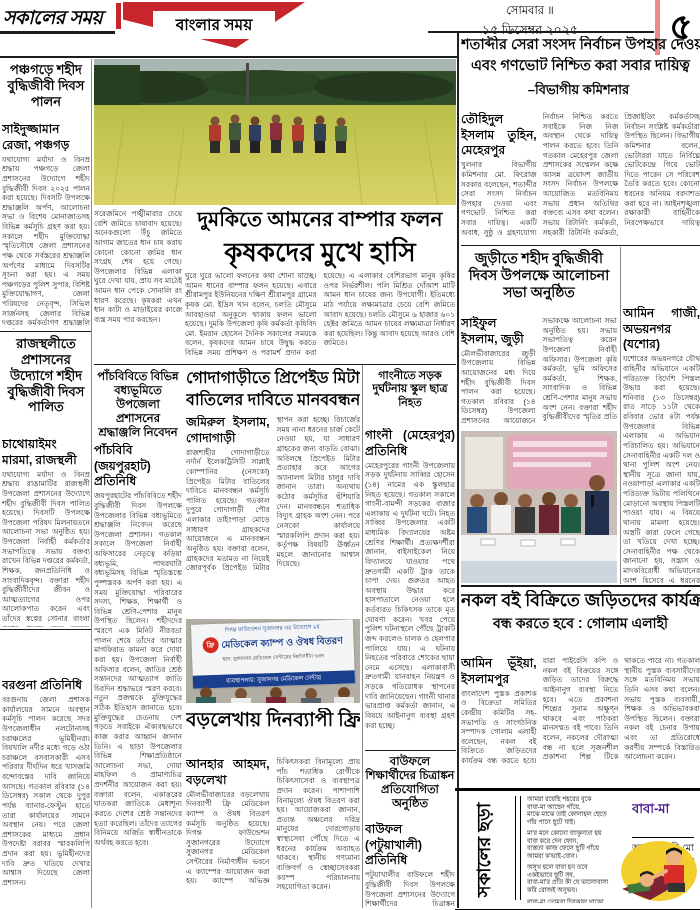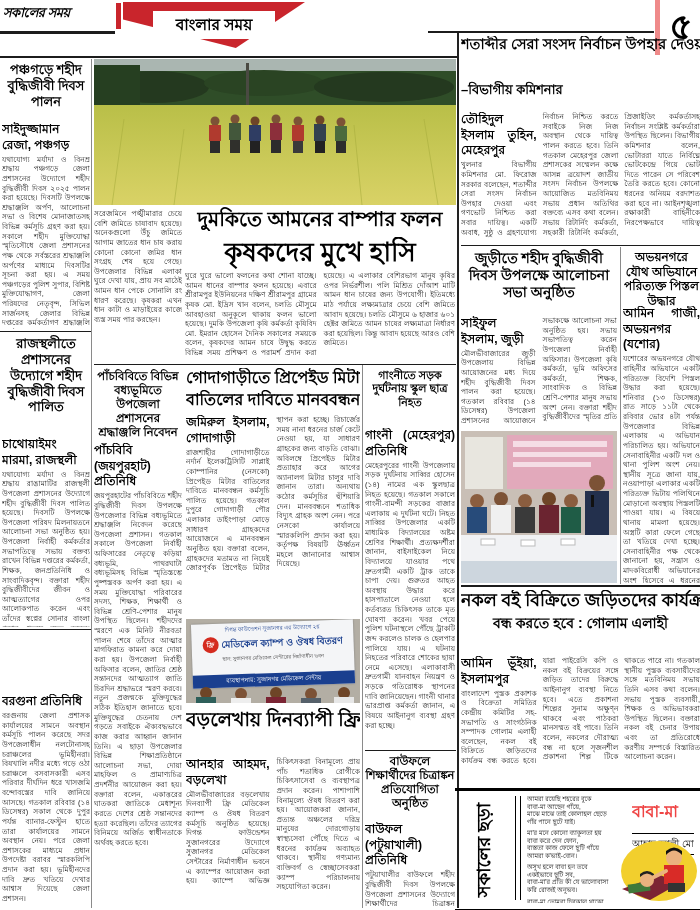--- a/index.html
+++ b/index.html
@@ -13,36 +13,40 @@
   .c2{column-count:2;column-gap:7px}
   .c3{column-count:3;column-gap:6px}
   .line{background:#1c1c1c}
   .vline{background:#8a8a8a}
   .pre{white-space:pre-line}
   .stanza{margin-bottom:4px}
   .banner-red{position:absolute;inset:0;background:#c9252c;
               clip-path:polygon(0% 0%,100% 0%,62% 100%,0% 38%)}
   .poem-box{border-top:3px solid #000;border-bottom:3px solid #000}
   .dbl-rule{border-left:1.5px solid #000;border-right:1.5px solid #000}
-  .attr-line{font-weight:bold;text-align:left;color:#000}
+  .attr-line{font-weight:bold;text-align:center;color:#000}
 </style>
 </head>
 <body>
 
 <div class="page">
 
-  <div class="abs" style="left:3px;top:3px;width:112px;height:28px;font-size:13px;font-weight:800;letter-spacing:-0.5px;font-style:italic;color:#000;white-space:nowrap;overflow:hidden">সকালের সময়</div>
+  <div class="abs" style="left:3px;top:3px;width:112px;height:28px;font-size:19px;font-weight:800;letter-spacing:-0.5px;font-style:italic;color:#000;white-space:nowrap;overflow:hidden">সকালের সময়</div>
   <div class="abs line" style="left:0;top:31px;width:115px;height:3px"></div>
   <div class="abs" style="left:116px;top:3px;width:5px;height:26px;background:#c9252c"></div>
 
   <div class="abs" style="left:123px;top:2px;width:182px;height:46px">
     <div class="banner-red"></div>
     <div class="abs" style="left:30px;top:9px;width:122px;height:28px;background:#fff;text-align:center;line-height:28px;font-size:15.5px;font-weight:bold;color:#000;white-space:nowrap;overflow:hidden">বাংলার সময়</div>
   </div>
 
+  <div class="abs" style="left:430px;top:2px;width:200px;text-align:center">
+    <div style="font-size:11.5px;color:#000">সোমবার ॥</div>
+    <div style="font-size:12.5px;color:#000">১৫ ডিসেম্বর ২০২৫</div>
+  </div>
   <div class="abs line" style="left:428px;top:31px;width:226px;height:1.5px"></div>
 
   <div class="abs" style="left:655px;top:0;width:45px;height:55px">
     <div class="abs" style="left:0;top:0;width:5px;height:55px;background:#ef8a8a"></div>
     <div class="abs" style="left:8px;top:2px;width:36px;height:52px;font-size:36px;font-weight:bold;color:#000;text-align:center;line-height:50px">৫</div>
   </div>
   <div class="abs line" style="left:0;top:56px;width:457px;height:2px"></div>
 
   <div class="abs vline" style="left:91px;top:59px;width:1px;height:849px"></div>
   <div class="abs vline" style="left:362px;top:364px;width:1px;height:544px"></div>
@@ -56,21 +60,21 @@
   </div>
   <div class="abs line" style="left:0;top:331px;width:91px;height:1px"></div>
 
   <div class="abs hl" style="left:2px;top:336px;width:88px;font-size:13px">রাজস্থলীতে প্রশাসনের উদ্যোগে শহীদ বুদ্ধিজীবী দিবস পালিত</div>
   <div class="abs body-txt" style="left:2px;top:437px;width:88px;height:190px">
     <b class="by">চাথোয়াইমং মারমা, রাজস্থলী</b>
     <span>যথাযোগ্য মর্যাদা ও বিনম্র শ্রদ্ধায় রাঙামাটির রাজস্থলী উপজেলা প্রশাসনের উদ্যোগে শহীদ বুদ্ধিজীবী দিবস পালিত হয়েছে। দিবসটি উপলক্ষে উপজেলা পরিষদ মিলনায়তনে আলোচনা সভা অনুষ্ঠিত হয়। উপজেলা নির্বাহী কর্মকর্তার সভাপতিত্বে সভায় বক্তব্য রাখেন বিভিন্ন দপ্তরের কর্মকর্তা, শিক্ষক, জনপ্রতিনিধি ও সাংবাদিকবৃন্দ। বক্তারা শহীদ বুদ্ধিজীবীদের জীবন ও আত্মত্যাগের ওপর আলোকপাত করেন এবং তাঁদের স্বপ্নের সোনার বাংলা গড়ার প্রত্যয় ব্যক্ত করেন। আলোচনা শেষে শহীদদের আত্মার মাগফিরাত কামনা করে বিশেষ মোনাজাত করা হয়।</span>
   </div>
   <div class="abs line" style="left:0;top:629px;width:91px;height:1px"></div>
 
-  <div class="abs body-txt" style="left:2px;top:694px;width:88px;height:214px">
+  <div class="abs body-txt" style="left:2px;top:678px;width:88px;height:214px">
     <b class="by">বরগুনা প্রতিনিধি</b>
     <span>বরগুনায় জেলা প্রশাসক কার্যালয়ের সামনে অবস্থান কর্মসূচি পালন করেছে সদর উপজেলাধীন নলটোনাসহ চরাঞ্চলের ভূমিহীনরা। বিষখালি নদীর মধ্যে গড়ে ওঠা চরাঞ্চলে বসবাসকারী এসব পরিবার দীর্ঘদিন ধরে খাসজমি বন্দোবস্তের দাবি জানিয়ে আসছে। গতকাল রবিবার (১৪ ডিসেম্বর) সকাল থেকে দুপুর পর্যন্ত ব্যানার-ফেস্টুন হাতে তারা কার্যালয়ের সামনে অবস্থান নেয়। পরে জেলা প্রশাসকের মাধ্যমে প্রধান উপদেষ্টা বরাবর স্মারকলিপি প্রদান করা হয়। ভূমিহীনদের দাবি দ্রুত খতিয়ে দেখার আশ্বাস দিয়েছে জেলা প্রশাসন।</span>
   </div>
 
   <svg class="abs" style="left:94px;top:59px" width="362" height="146" viewBox="0 0 362 146">
     <defs>
       <linearGradient id="fld" x1="0" y1="0" x2="0" y2="1">
         <stop offset="0" stop-color="#b9bf48"></stop>
           <stop offset="1" stop-color="#d9d266"></stop>
       </linearGradient>
@@ -188,20 +192,21 @@
   </div>
   <div class="abs line" style="left:365px;top:750px;width:91px;height:1px"></div>
 
   <div class="abs hl" style="left:365px;top:754px;width:90px;font-size:11.5px">বাউফলে শিক্ষার্থীদের চিত্রাঙ্কন প্রতিযোগিতা অনুষ্ঠিত</div>
   <div class="abs body-txt" style="left:365px;top:822px;width:90px;height:86px">
     <b class="by">বাউফল (পটুয়াখালী) প্রতিনিধি</b>
     <span>পটুয়াখালীর বাউফলে শহীদ বুদ্ধিজীবী দিবস উপলক্ষে উপজেলা প্রশাসনের উদ্যোগে শিক্ষার্থীদের চিত্রাঙ্কন প্রতিযোগিতা অনুষ্ঠিত হয়েছে। গতকাল সকাল ১০টায় উপজেলা পরিষদ মিলনায়তনে জাতীয় স্মৃতিসৌধ, বিজয় দিবসসহ বিভিন্ন বিষয়ে শিক্ষার্থীরা ছবি আঁকে। প্রতিযোগিতা শেষে বিজয়ীদের মাঝে পুরস্কার বিতরণ করা হয়।</span>
   </div>
 
   <div class="abs hl nw" style="left:461px;top:36px;width:239px;font-size:14.5px">শতাব্দীর সেরা সংসদ নির্বাচন উপহার দেওয়া</div>
+  <div class="abs hl nw" style="left:461px;top:57px;width:239px;font-size:14.5px">এবং গণভোট নিশ্চিত করা সবার দায়িত্ব</div>
   <div class="abs attr-line nw" style="left:461px;top:80px;width:235px;font-size:13px">–বিভাগীয় কমিশনার</div>
   <div class="abs body-txt c3" style="left:461px;top:112px;width:239px;height:130px">
     <b class="by">তৌহিদুল ইসলাম তুহিন, মেহেরপুর</b>
     <span>খুলনার বিভাগীয় কমিশনার মো. ফিরোজ সরকার বলেছেন, শতাব্দীর সেরা সংসদ নির্বাচন উপহার দেওয়া এবং গণভোট নিশ্চিত করা সবার দায়িত্ব। একটি অবাধ, সুষ্ঠু ও গ্রহণযোগ্য নির্বাচন নিশ্চিত করতে সবাইকে নিজ নিজ অবস্থান থেকে দায়িত্ব পালন করতে হবে। তিনি গতকাল মেহেরপুর জেলা প্রশাসকের সম্মেলন কক্ষে আসন্ন ত্রয়োদশ জাতীয় সংসদ নির্বাচন উপলক্ষে আয়োজিত মতবিনিময় সভায় প্রধান অতিথির বক্তব্যে এসব কথা বলেন। সভায় রিটার্নিং কর্মকর্তা, সহকারী রিটার্নিং কর্মকর্তা, প্রিজাইডিং কর্মকর্তাসহ নির্বাচন সংশ্লিষ্ট কর্মকর্তারা উপস্থিত ছিলেন। বিভাগীয় কমিশনার বলেন, ভোটাররা যাতে নির্বিঘ্নে ভোটকেন্দ্রে গিয়ে ভোট দিতে পারেন সে পরিবেশ তৈরি করতে হবে। কোনো ধরনের অনিয়ম বরদাশত করা হবে না। আইনশৃঙ্খলা রক্ষাকারী বাহিনীকে নিরপেক্ষভাবে দায়িত্ব পালনের নির্দেশনা দেন তিনি।</span>
   </div>
   <div class="abs line" style="left:461px;top:245px;width:239px;height:1px"></div>
 
   <div class="abs hl" style="left:461px;top:250px;width:156px;font-size:14px">জুড়ীতে শহীদ বুদ্ধিজীবী দিবস উপলক্ষে আলোচনা সভা অনুষ্ঠিত</div>
   <div class="abs body-txt c2" style="left:461px;top:316px;width:156px;height:112px">
     <b class="by">সাইফুল ইসলাম, জুড়ী</b>
@@ -228,21 +233,20 @@
     <circle cx="136" cy="52" r="8" fill="#7c5236"></circle>
       <rect x="124" y="60" width="24" height="48" fill="#23304d"></rect>
     <rect x="130" y="64" width="3" height="12" fill="#111"></rect>
     <rect y="104" width="156" height="26" fill="#f1f2f4"></rect>
     <rect x="20" y="108" width="14" height="6" fill="#fff" stroke="#bbb"></rect>
     <rect x="60" y="109" width="14" height="6" fill="#fff" stroke="#bbb"></rect>
     <rect x="100" y="108" width="14" height="6" fill="#fff" stroke="#bbb"></rect>
     <rect y="130" width="156" height="22" fill="#cdd6de"></rect>
   </svg>
 
-  <div class="abs hl" style="left:623px;top:250px;width:77px;font-size:12px">অভয়নগরে যৌথ অভিযানে পরিত্যক্ত পিস্তল উদ্ধার</div>
   <div class="abs body-txt" style="left:623px;top:306px;width:77px;height:277px">
     <b class="by">আমিন গাজী, অভয়নগর (যশোর)</b>
     <span>যশোরের অভয়নগরে যৌথ বাহিনীর অভিযানে একটি পরিত্যক্ত বিদেশি পিস্তল উদ্ধার করা হয়েছে। শনিবার (১৩ ডিসেম্বর) রাত সাড়ে ১১টা থেকে রবিবার ভোর ৪টা পর্যন্ত উপজেলার বিভিন্ন এলাকায় এ অভিযান পরিচালিত হয়। অভিযানে সেনাবাহিনীর একটি দল ও থানা পুলিশ অংশ নেয়। স্থানীয় সূত্রে জানা যায়, নওয়াপাড়া এলাকার একটি পরিত্যক্ত ভিটায় পলিথিনে মোড়ানো অবস্থায় পিস্তলটি পাওয়া যায়। এ বিষয়ে থানায় মামলা হয়েছে। অস্ত্রটি কারা ফেলে গেছে তা খতিয়ে দেখা হচ্ছে। সেনাবাহিনীর পক্ষ থেকে জানানো হয়, সন্ত্রাস ও মাদকবিরোধী অভিযানের অংশ হিসেবে এ ধরনের তৎপরতা অব্যাহত থাকবে। স্থানীয়রা যৌথ বাহিনীর এ অভিযানকে স্বাগত জানিয়েছে।</span>
   </div>
   <div class="abs line" style="left:461px;top:585px;width:239px;height:1.5px"></div>
 
   <div class="abs hl nw" style="left:461px;top:590px;width:239px;font-size:17.5px">নকল বই বিক্রিতে জড়িতদের কার্যক্রম</div>
   <div class="abs hl nw" style="left:461px;top:615px;width:239px;font-size:14px">বন্ধ করতে হবে : গোলাম এলাহী</div>
   <div class="abs body-txt c3" style="left:461px;top:656px;width:239px;height:128px">
     <b class="by">আমিন ভূঁইয়া, ইসলামপুর</b>
@@ -266,21 +270,21 @@
 একইভাবে ছুটি সব,
 বাবা-মা'র প্রতি কী যে ভালোবাসা
 করি রোজই অনুভব।</div>
       <div class="pre stanza">বাবা-মা তোমরা চিরকাল থাকো
 রয়ে যাও প্রাণে রয়ে,
 আমরাও থাকি তোমাদের পাশে
 ছোট খোকা-খুকু হয়ে।</div>
     </div>
 
     <div class="abs" style="left:177px;top:8px;width:62px">
-      <div style="font-size:16px;font-weight:bold;color:#ef4444;border-bottom:1.5px solid #000;padding-bottom:7px;white-space:nowrap;overflow:hidden">বাবা-মা</div>
+      <div style="font-size:13px;font-weight:bold;color:#4c1d95;border-bottom:1.5px solid #000;padding-bottom:17px;white-space:nowrap;overflow:hidden">বাবা-মা</div>
       <div style="font-size:9.5px;color:#000;margin-top:3px;border-bottom:1px solid #000;padding-bottom:2px;white-space:nowrap;overflow:hidden">আহাদ আলী মোল্লা</div>
     </div>
 
     <svg class="abs" style="left:165px;top:46px" width="78" height="66" viewBox="0 0 78 66">
       <ellipse cx="39" cy="34" rx="38" ry="30" fill="#f2cf2d"></ellipse>
       <path d="M2 52 L40 38 L60 46 L30 63 Z" fill="#7c2433"></path>
       <g transform="rotate(-8 20 50)">
         <rect x="8" y="46" width="22" height="9" fill="#3f7a3a"></rect>
       </g>
       <circle cx="27" cy="43" r="7" fill="#eab27f"></circle>

